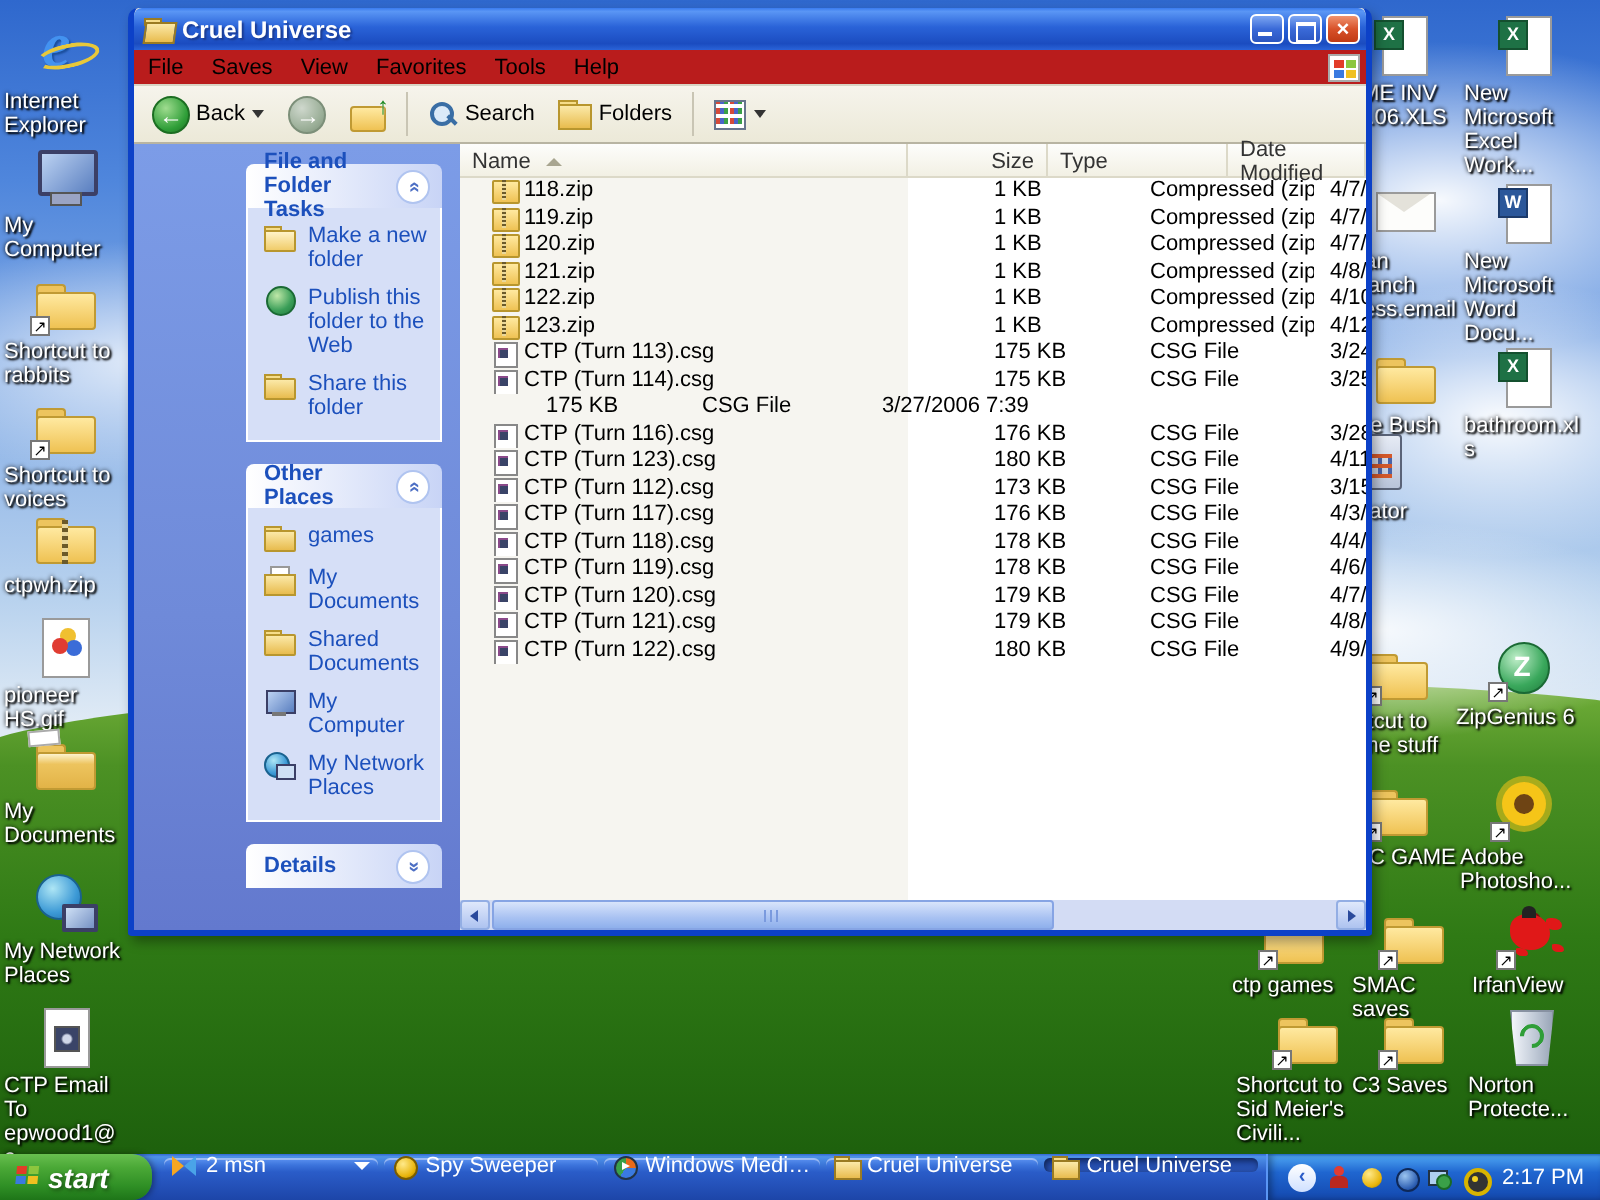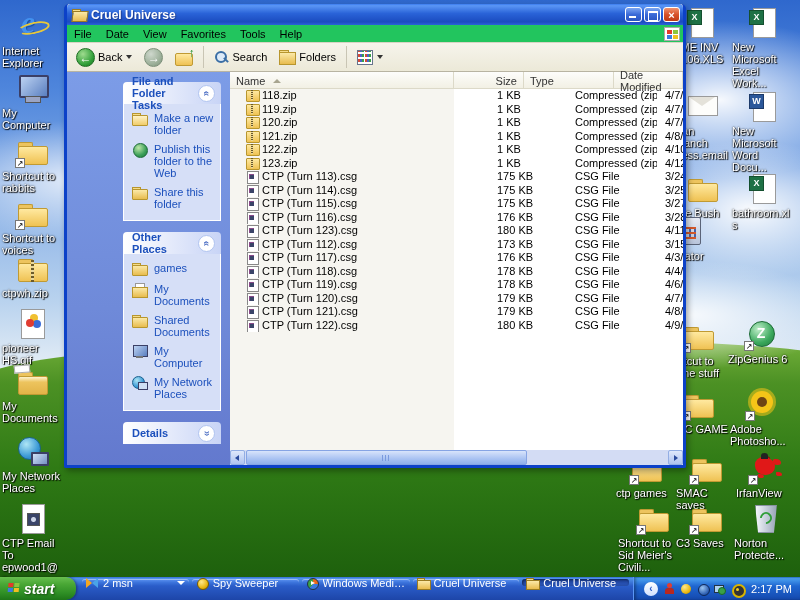--- a/index.html
+++ b/index.html
@@ -102,21 +102,21 @@
     background:linear-gradient(180deg,#3a7bef 0,#5a96f5 8%,#2a63d8 45%,#1b4cc0 85%,#2a63d8 100%); }
   .title-foldericon { width:15px; height:12px; position:relative; margin-right:4px; flex:none; }
   .title-foldericon::before { content:""; position:absolute; left:0; top:0; width:7px; height:3px; background:#f6dd8a; border:1px solid #9a7b22; border-bottom:none; }
   .title-foldericon::after { content:""; position:absolute; left:0; top:2px; width:14px; height:9px; background:linear-gradient(180deg,#fbe9a8,#e8bc4e); border:1px solid #9a7b22; transform:skewX(-8deg); }
   .titletext { color:#fff; font-size:12px; font-weight:bold; text-shadow:1px 1px 1px #1a3a90; flex:1; white-space:nowrap; }
   .winbtn { width:17px; height:15px; margin-left:2px; border-radius:3px; border:1px solid #fff; position:relative; flex:none; cursor:pointer;
     background:linear-gradient(180deg,#7da7f2,#3a6ad8 50%,#2a55c0); }
   .winbtn.close { background:linear-gradient(180deg,#f0926e,#d8522a 50%,#c03a14); color:#fff; font:bold 11px/14px "Liberation Sans",sans-serif; text-align:center; }
   .winbtn.min::after { content:""; position:absolute; left:3px; bottom:3px; width:7px; height:2px; background:#fff; }
   .winbtn.max::after { content:""; position:absolute; left:3px; top:3px; width:8px; height:7px; border:1px solid #fff; border-top-width:2px; }
-  .menubar { height:18px; flex:none; background:#22c55e; display:flex; align-items:center; font-size:11px; color:#000; border-bottom:1px solid #d8d4c4; }
+  .menubar { height:18px; flex:none; background:#b91c1c; display:flex; align-items:center; font-size:11px; color:#000; border-bottom:1px solid #d8d4c4; }
   .menubar .mitem { padding:2px 7px; cursor:pointer; }
   .winlogo { margin-left:auto; margin-right:3px; width:16px; height:14px; position:relative; background:#fff; border:1px solid #aaa; }
   .winlogo::before { content:""; position:absolute; left:2px; top:2px; width:5px; height:4px; background:#e23c28;
     box-shadow:6px 0 0 #8cc63e, 0 5px 0 #3a7ae0, 6px 5px 0 #f0c020; }
   .toolbar { height:29px; flex:none; background:linear-gradient(180deg,#f6f4ec,#ece9d8); display:flex; align-items:center; gap:2px;
     padding:0 4px; font-size:11px; border-bottom:1px solid #b8b4a2; }
   .tbtn { display:flex; align-items:center; gap:3px; padding:2px 4px; border:1px solid transparent; border-radius:3px; cursor:pointer; }
   .circ { width:19px; height:19px; border-radius:50%; flex:none; position:relative; color:#fff; text-align:center; font:bold 12px/18px "Liberation Sans",sans-serif; }
   .circ.back { background:radial-gradient(circle at 35% 30%,#9fdc8f,#2f9e38 65%,#1c6e22); border:1px solid #1c6e22; }
   .circ.fwd { background:radial-gradient(circle at 35% 30%,#cfd8cd,#9aae97 65%,#7c8f79); border:1px solid #7c8f79; }
@@ -420,21 +420,21 @@
 <div class="window">
   <div class="titlebar">
     <span class="title-foldericon"></span>
     <span class="titletext">Cruel Universe</span>
     <span class="winbtn min"></span>
     <span class="winbtn max"></span>
     <span class="winbtn close">×</span>
   </div>
   <div class="menubar">
     <span class="mitem">File</span>
-    <span class="mitem">Date</span>
+    <span class="mitem">Saves</span>
     <span class="mitem">View</span>
     <span class="mitem">Favorites</span>
     <span class="mitem">Tools</span>
     <span class="mitem">Help</span>
     <span class="winlogo"></span>
   </div>
   <div class="toolbar">
     <span class="tbtn">
       <span class="circ back">←</span>
       <span>Back</span>
@@ -617,24 +617,20 @@
             <span class="cell name">
               <span class="fico i-csgfile"></span>
               <span>CTP (Turn 114).csg</span>
             </span>
             <span class="cell size">175 KB</span>
             <span class="cell type">CSG File</span>
             <span class="cell date">3/25/2006 5:32</span>
           </div>
 
           <div class="frow">
-            <span class="cell name">
-              <span class="fico i-csgfile"></span>
-              <span>CTP (Turn 115).csg</span>
-            </span>
             <span class="cell size">175 KB</span>
             <span class="cell type">CSG File</span>
             <span class="cell date">3/27/2006 7:39</span>
           </div>
 
           <div class="frow">
             <span class="cell name">
               <span class="fico i-csgfile"></span>
               <span>CTP (Turn 116).csg</span>
             </span>

